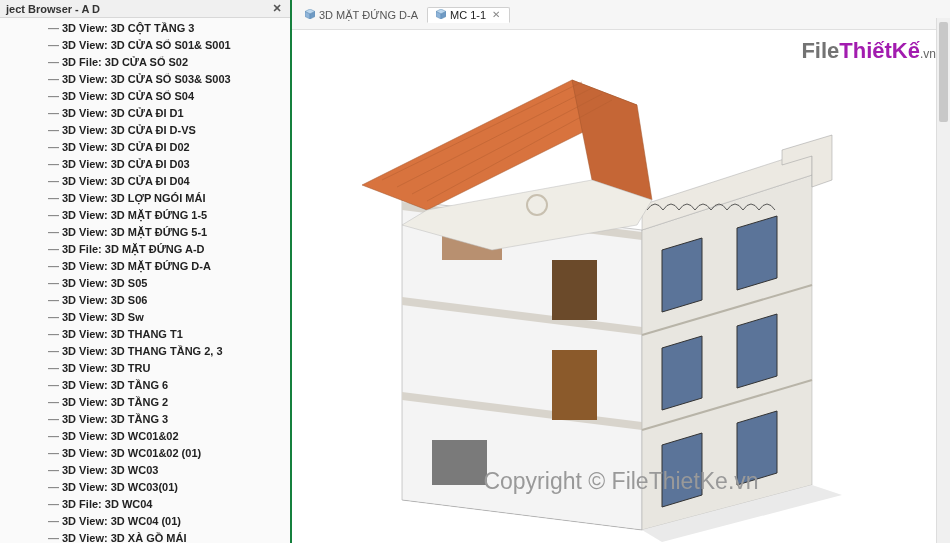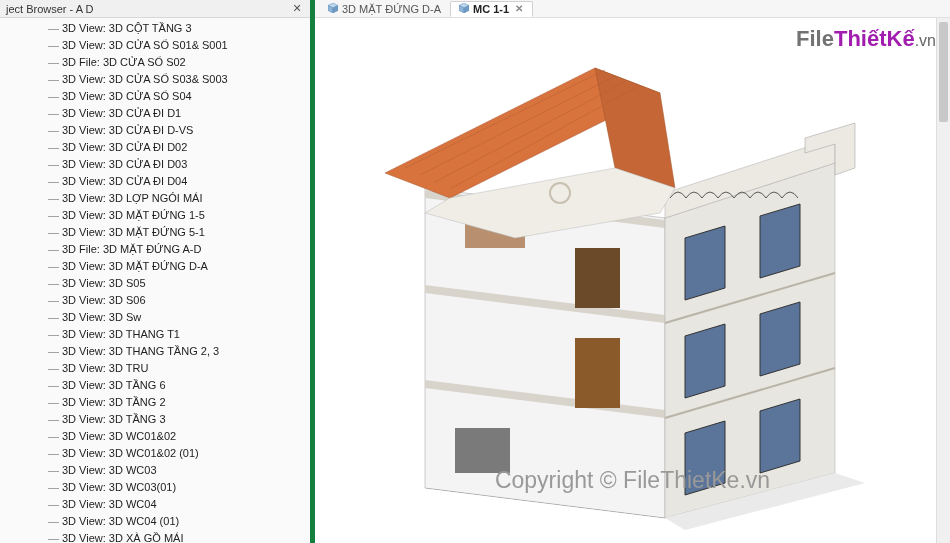--- a/index.html
+++ b/index.html
@@ -1,34 +1,34 @@
 <!DOCTYPE html>
 <html><head>
 <meta charset="utf-8">
 <style>
 * { margin: 0; padding: 0; box-sizing: border-box; }
 body { font-family: "Segoe UI", Tahoma, sans-serif; font-size: 11px; background: #fff; width: 950px; height: 543px; overflow: hidden; position: relative; }
 .container { display: flex; height: 543px; }
-.sidebar { width: 315px; border-right: 5px solid #15803d; display: flex; flex-direction: column; background: #fafafa; }
+.sidebar { width: 292px; border-right: 2px solid #15803d; display: flex; flex-direction: column; background: #fafafa; font-weight: bold; }
 .sidebar-header { display: flex; align-items: center; justify-content: space-between; padding: 2px 6px; background: #f0f0f0; border-bottom: 1px solid #d8d8d8; height: 18px; font-size: 11px; color: #333; }
 .sidebar-header .close { width: 14px; height: 14px; display: flex; align-items: center; justify-content: center; cursor: pointer; color: #555; }
 .tree { flex: 1; overflow-y: auto; padding: 2px 0 2px 44px; }
 .tree-item { display: flex; align-items: center; gap: 4px; padding: 1px 4px; white-space: nowrap; cursor: pointer; color: #222; font-size: 11px; line-height: 15px; }
 .tree-item .dash { color: #888; width: 10px; text-align: center; }
 .main { flex: 1; display: flex; flex-direction: column; background: #ffffff; position: relative; }
-.tabs { display: flex; align-items: center; background: #f6f6f6; border-bottom: 1px solid #e0e0e0; height: 18px; padding-left: 4px; font-size: 11px; }
+.tabs { display: flex; align-items: center; background: #f6f6f6; border-bottom: 1px solid #e0e0e0; height: 30px; padding-left: 4px; font-size: 11px; }
 .tab { display: flex; align-items: center; gap: 4px; padding: 1px 8px; border: 1px solid transparent; color: #555; cursor: pointer; }
-.tab.active { background: #fff; border: 1px solid #d0d0d0; border-bottom-color: #fff; font-weight: bold; color: #222; border-radius: 2px 2px 0 0; }
+.tab.active { background: #fff; border: 1px solid #d0d0d0; border-bottom-color: #fff; font-weight: normal; color: #222; border-radius: 2px 2px 0 0; }
 .tab .cube { width: 10px; height: 10px; }
 .tab .x { color: #888; font-size: 10px; margin-left: 2px; }
 .viewport { flex: 1; position: relative; background: #ffffff; overflow: hidden; }
 .watermark-logo { position: absolute; top: 8px; right: 14px; font-weight: bold; font-size: 22px; font-family: Arial, sans-serif; }
 .watermark-logo .f { color: #737373; }
 .watermark-logo .t { color: #a21caf; }
-.watermark-logo .vn { font-size: 16px; color: #666; font-weight: normal; }
+.watermark-logo .vn { font-size: 12px; color: #666; font-weight: normal; }
 .watermark-center { position: absolute; left: 50%; top: 88%; transform: translate(-50%, -50%); font-size: 23px; color: #999; font-family: Arial, sans-serif; pointer-events: none; }
 .building { position: absolute; left: 50px; top: 20px; width: 510px; height: 500px; }
 .scrollbar-y { position: absolute; right: 0; top: 18px; bottom: 0; width: 14px; background: #f0f0f0; border-left: 1px solid #ddd; }
 .scrollbar-y .thumb { position: absolute; top: 4px; left: 2px; right: 2px; height: 100px; background: #c8c8c8; border-radius: 2px; }
 </style>
 </head>
 <body>
 
 <div class="container">
 
@@ -145,21 +145,21 @@
         <div class="tree-item">
           <span class="dash">—</span>
           <span>3D View: 3D WC03</span>
         </div>
         <div class="tree-item">
           <span class="dash">—</span>
           <span>3D View: 3D WC03(01)</span>
         </div>
         <div class="tree-item">
           <span class="dash">—</span>
-          <span>3D View: 3D WC04</span>
+          <span>3D File: 3D WC04</span>
         </div>
         <div class="tree-item">
           <span class="dash">—</span>
           <span>3D View: 3D WC04 (01)</span>
         </div>
         <div class="tree-item">
           <span class="dash">—</span>
           <span>3D View: 3D XÀ GỒ MÁI</span>
         </div>
       </div>

